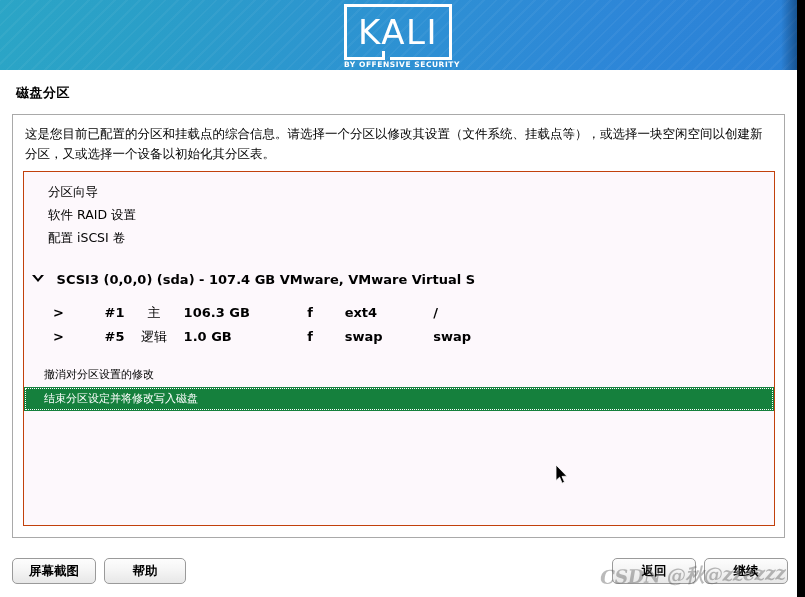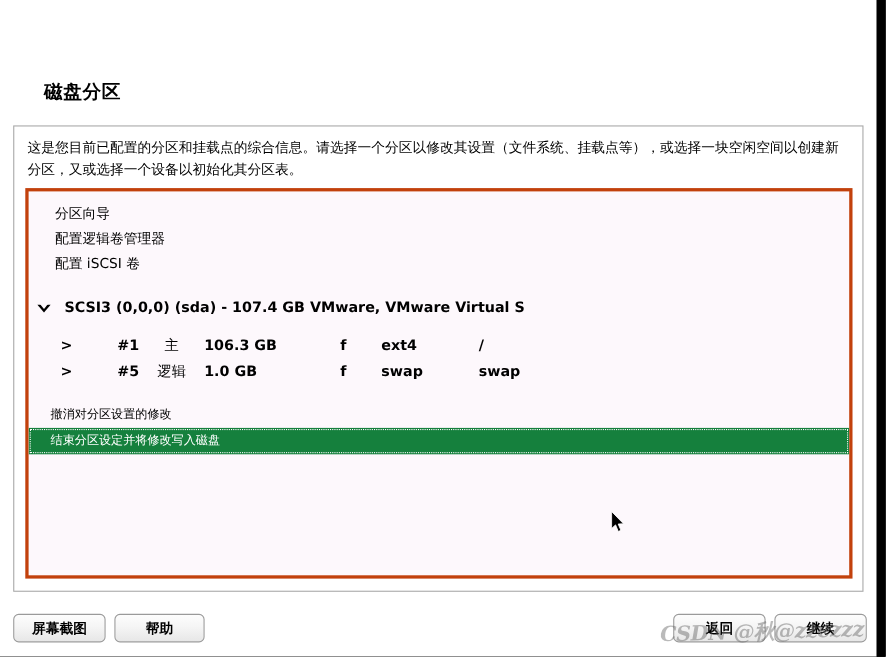--- a/index.html
+++ b/index.html
@@ -108,26 +108,25 @@
     font-weight: 700;
     letter-spacing: 0.55px;
     line-height: 10px;
     white-space: nowrap;
   }
 
   
   #page-title {
     position: absolute;
     left: 16px;
-    top: 72px;
-    font-size: 17px;
+    top: 84px;
+    font-size: 13px;
     font-weight: bold;
     color: #000000;
     letter-spacing: 0.5px;
-    margin-left: 24px;
   }
 
   
   #content-panel {
     position: absolute;
     left: 12px;
     top: 114px;
     width: 773px;
     height: 424px;
     box-sizing: border-box;
@@ -145,21 +144,21 @@
   }
 
   
   #partition-list {
     position: absolute;
     left: 10px;
     top: 56px;
     width: 752px;
     height: 355px;
     box-sizing: border-box;
-    border: 3px solid #c2410c;
+    border: 1px solid #c2410c;
     background: #fdf8fc;
     overflow: hidden;
   }
 
   .list-row {
     position: relative;
     height: 23px;
     line-height: 23px;
     font-size: 12.5px;
     color: #000000;
@@ -294,34 +293,51 @@
     width: 12px;
     height: 19px;
     pointer-events: none;
   }
 </style>
 </head>
 <body>
 
 <div id="installer-window">
 
+  <div id="banner">
+    <div id="banner-stripes"></div>
+    <div id="banner-right-shade"></div>
+
+    <div id="kali-logo">
+      <div class="logo-frame">
+        <div class="frame-line fl-top"></div>
+        <div class="frame-line fl-left"></div>
+        <div class="frame-line fl-right"></div>
+        <div class="frame-line fl-bot-l"></div>
+        <div class="frame-line fl-bot-r"></div>
+        <div class="frame-line fl-tail"></div>
+      </div>
+      <div id="logo-wordmark">KALI</div>
+      <div id="logo-tagline">BY OFFENSIVE SECURITY</div>
+    </div>
+  </div>
 
   <div id="page-title">磁盘分区</div>
 
   <div id="content-panel">
 
     <div id="intro-text">这是您目前已配置的分区和挂载点的综合信息。请选择一个分区以修改其设置（文件系统、挂载点等），或选择一块空闲空间以创建新分区，又或选择一个设备以初始化其分区表。</div>
 
     <div id="partition-list">
 
       <div class="list-row opt-row first">
         <span>分区向导</span>
       </div>
       <div class="list-row opt-row">
-        <span>配置逻辑卷管理器</span>
+        <span>软件 RAID 设置</span>
       </div>
       <div class="list-row opt-row">
         <span>配置 iSCSI 卷</span>
       </div>
 
       <div class="spacer-18"></div>
 
       <div id="device-row">
         <span id="disclosure-triangle"></span>
         <span id="device-label">SCSI3 (0,0,0) (sda) - 107.4 GB VMware, VMware Virtual S</span>

